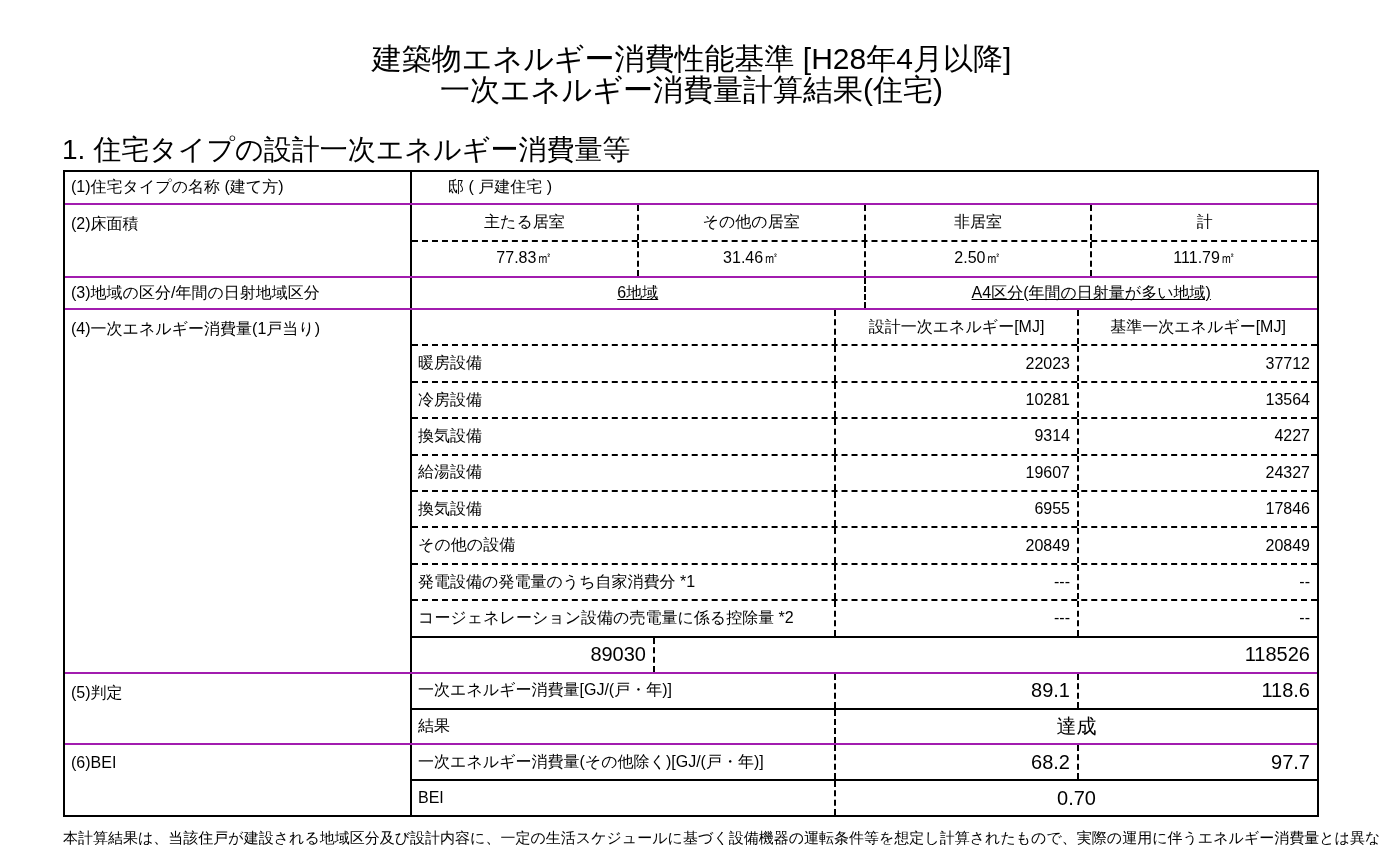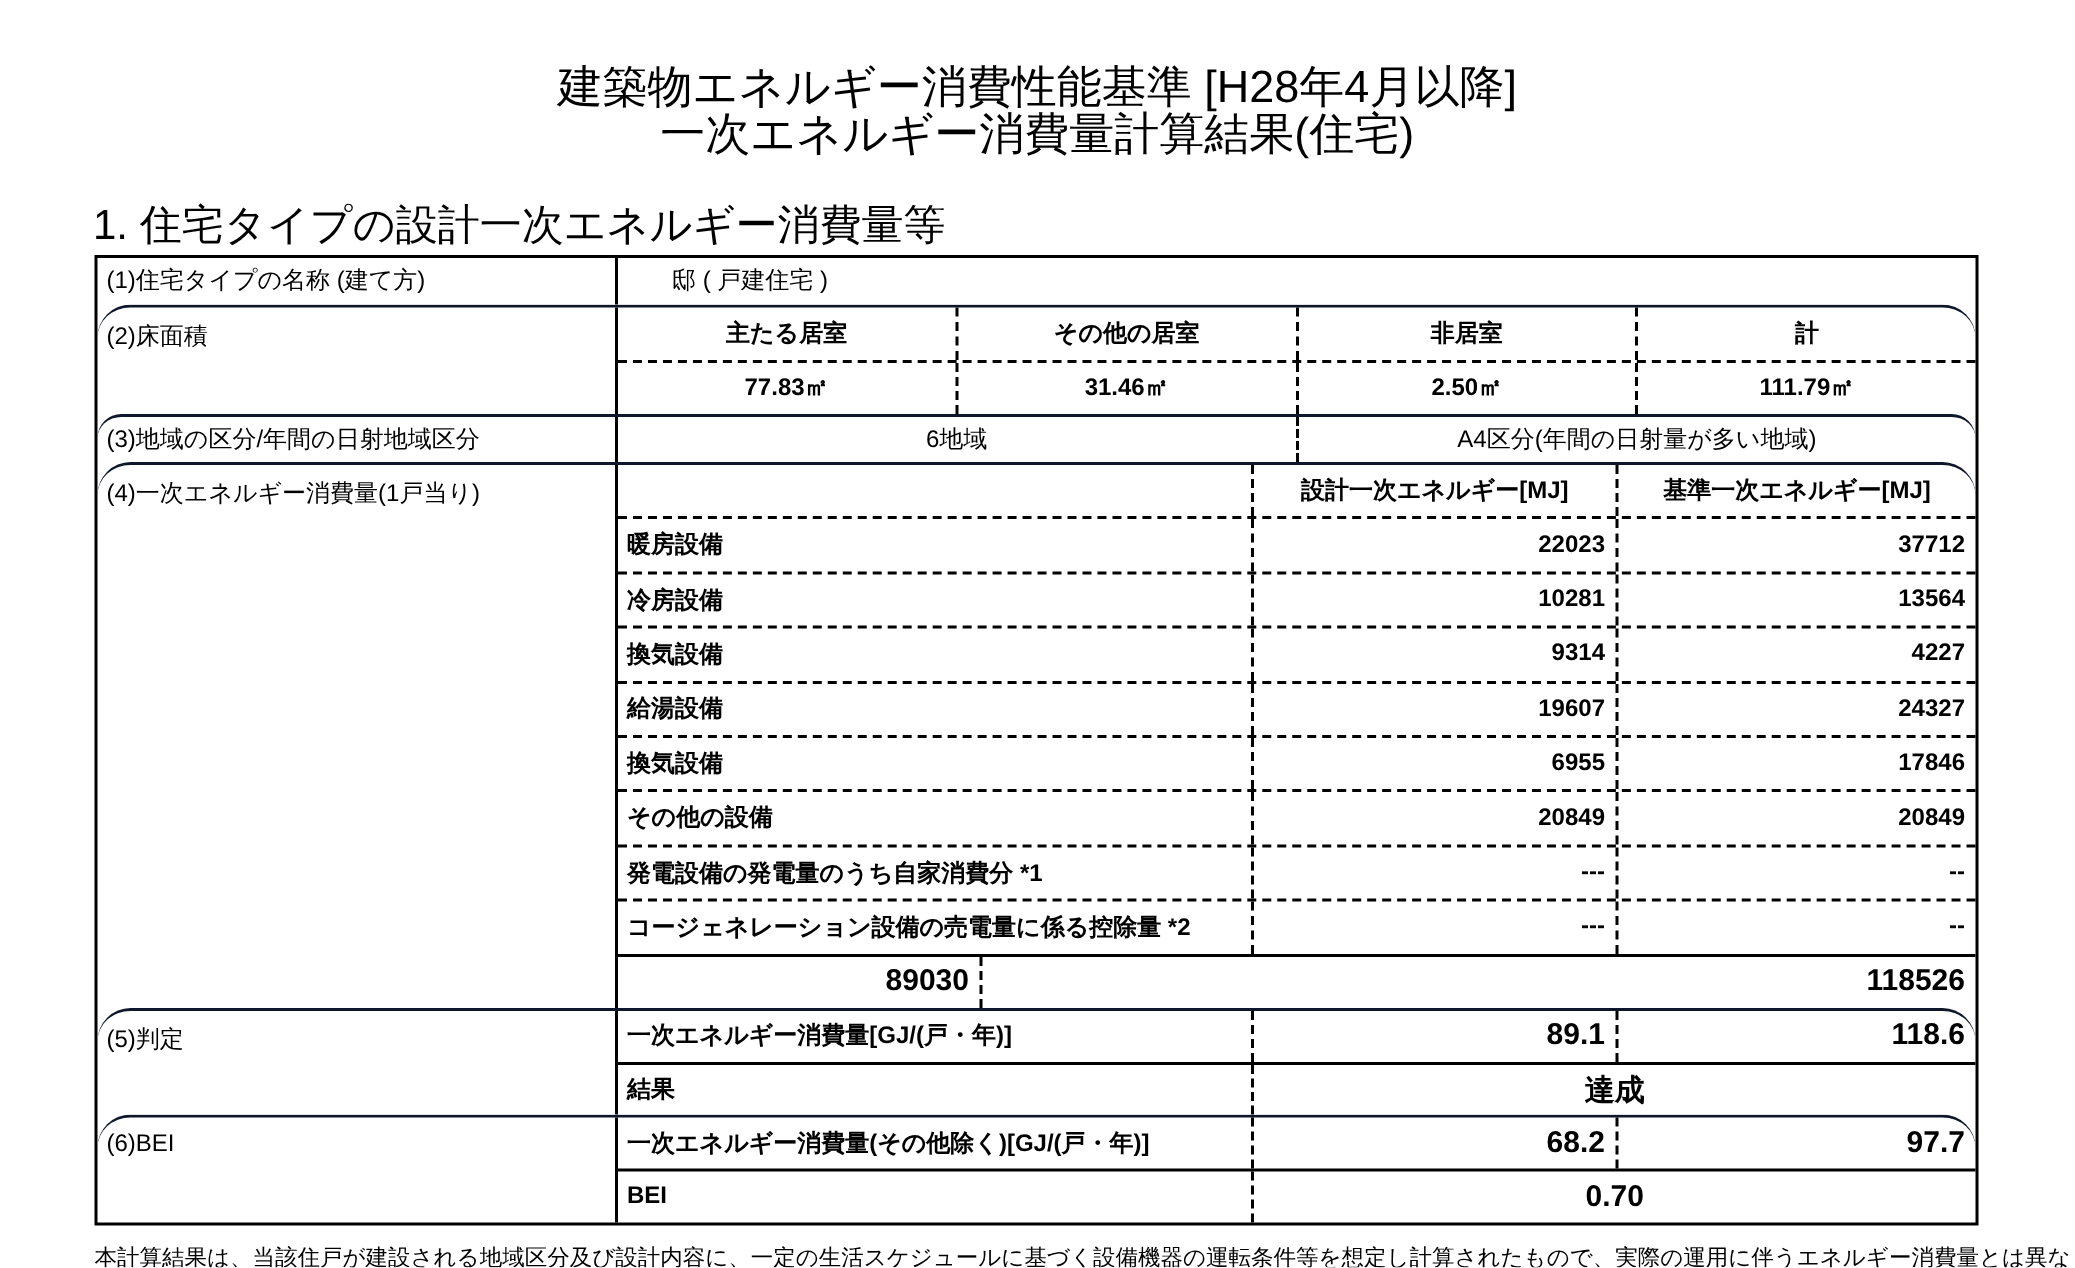--- a/index.html
+++ b/index.html
@@ -8,47 +8,47 @@
   .page{position:relative;width:1383px;height:845px;background:#fff;overflow:hidden;}
 
   .doc-title{position:absolute;top:43px;left:0;width:100%;text-align:center;
              font-size:30px;line-height:31px;}
   .section-heading{position:absolute;top:131px;left:62px;font-size:28px;}
 
   .etable{position:absolute;top:170px;left:63px;width:1256px;
           border:2px solid #000;box-sizing:border-box;
           display:flex;flex-direction:column;font-size:16px;}
   .row{display:flex;box-sizing:border-box;flex:0 0 auto;}
-  .row + .row{border-top:2px solid #0f172a;border-radius:22px;}
+  .row + .row{border-top:2px solid #a21caf;}
   .r1{height:31px;}
   .r2{height:73px;}
   .r3{height:32px;}
   .r4{height:364px;}
   .r5{height:71px;}
   .r6{height:72px;}
 
   .label-col{flex:0 0 347px;width:347px;border-right:2px solid #000;
              box-sizing:border-box;padding-left:6px;}
   .label-top{padding-top:9px;}
   .vcenter{display:flex;align-items:center;}
 
   .cell{box-sizing:border-box;}
   .r1-value{flex:1;display:flex;align-items:center;padding-left:36px;}
 
   .subgrid{flex:1;display:flex;flex-direction:column;min-width:0;}
-  .subrow{flex:1;display:flex;box-sizing:border-box;min-height:0;font-weight:bold;}
+  .subrow{flex:1;display:flex;box-sizing:border-box;min-height:0;}
 
   
   .r2 .subrow.hdr{border-bottom:2px dashed #000;}
   .r2-cell{flex:1 1 0;display:flex;align-items:center;justify-content:center;
            box-sizing:border-box;min-width:0;}
   .r2-cell:not(:last-child){border-right:2px dashed #000;}
 
   
-  .r3-grid{flex:1;display:flex;min-width:0;}
+  .r3-grid{flex:1;display:flex;min-width:0;text-decoration:underline;}
   .r3-cell{flex:1 1 0;display:flex;align-items:center;justify-content:center;
            box-sizing:border-box;}
   .r3-cell.first{border-right:2px dashed #000;}
 
   
   .c{box-sizing:border-box;display:flex;align-items:center;min-width:0;}
   .c-sublabel{flex:0 0 424px;width:424px;border-right:2px dashed #000;padding-left:6px;}
   .c-design{flex:0 0 243px;width:243px;border-right:2px dashed #000;
             justify-content:flex-end;padding-right:7px;}
   .c-standard{flex:1;justify-content:flex-end;padding-right:7px;}

